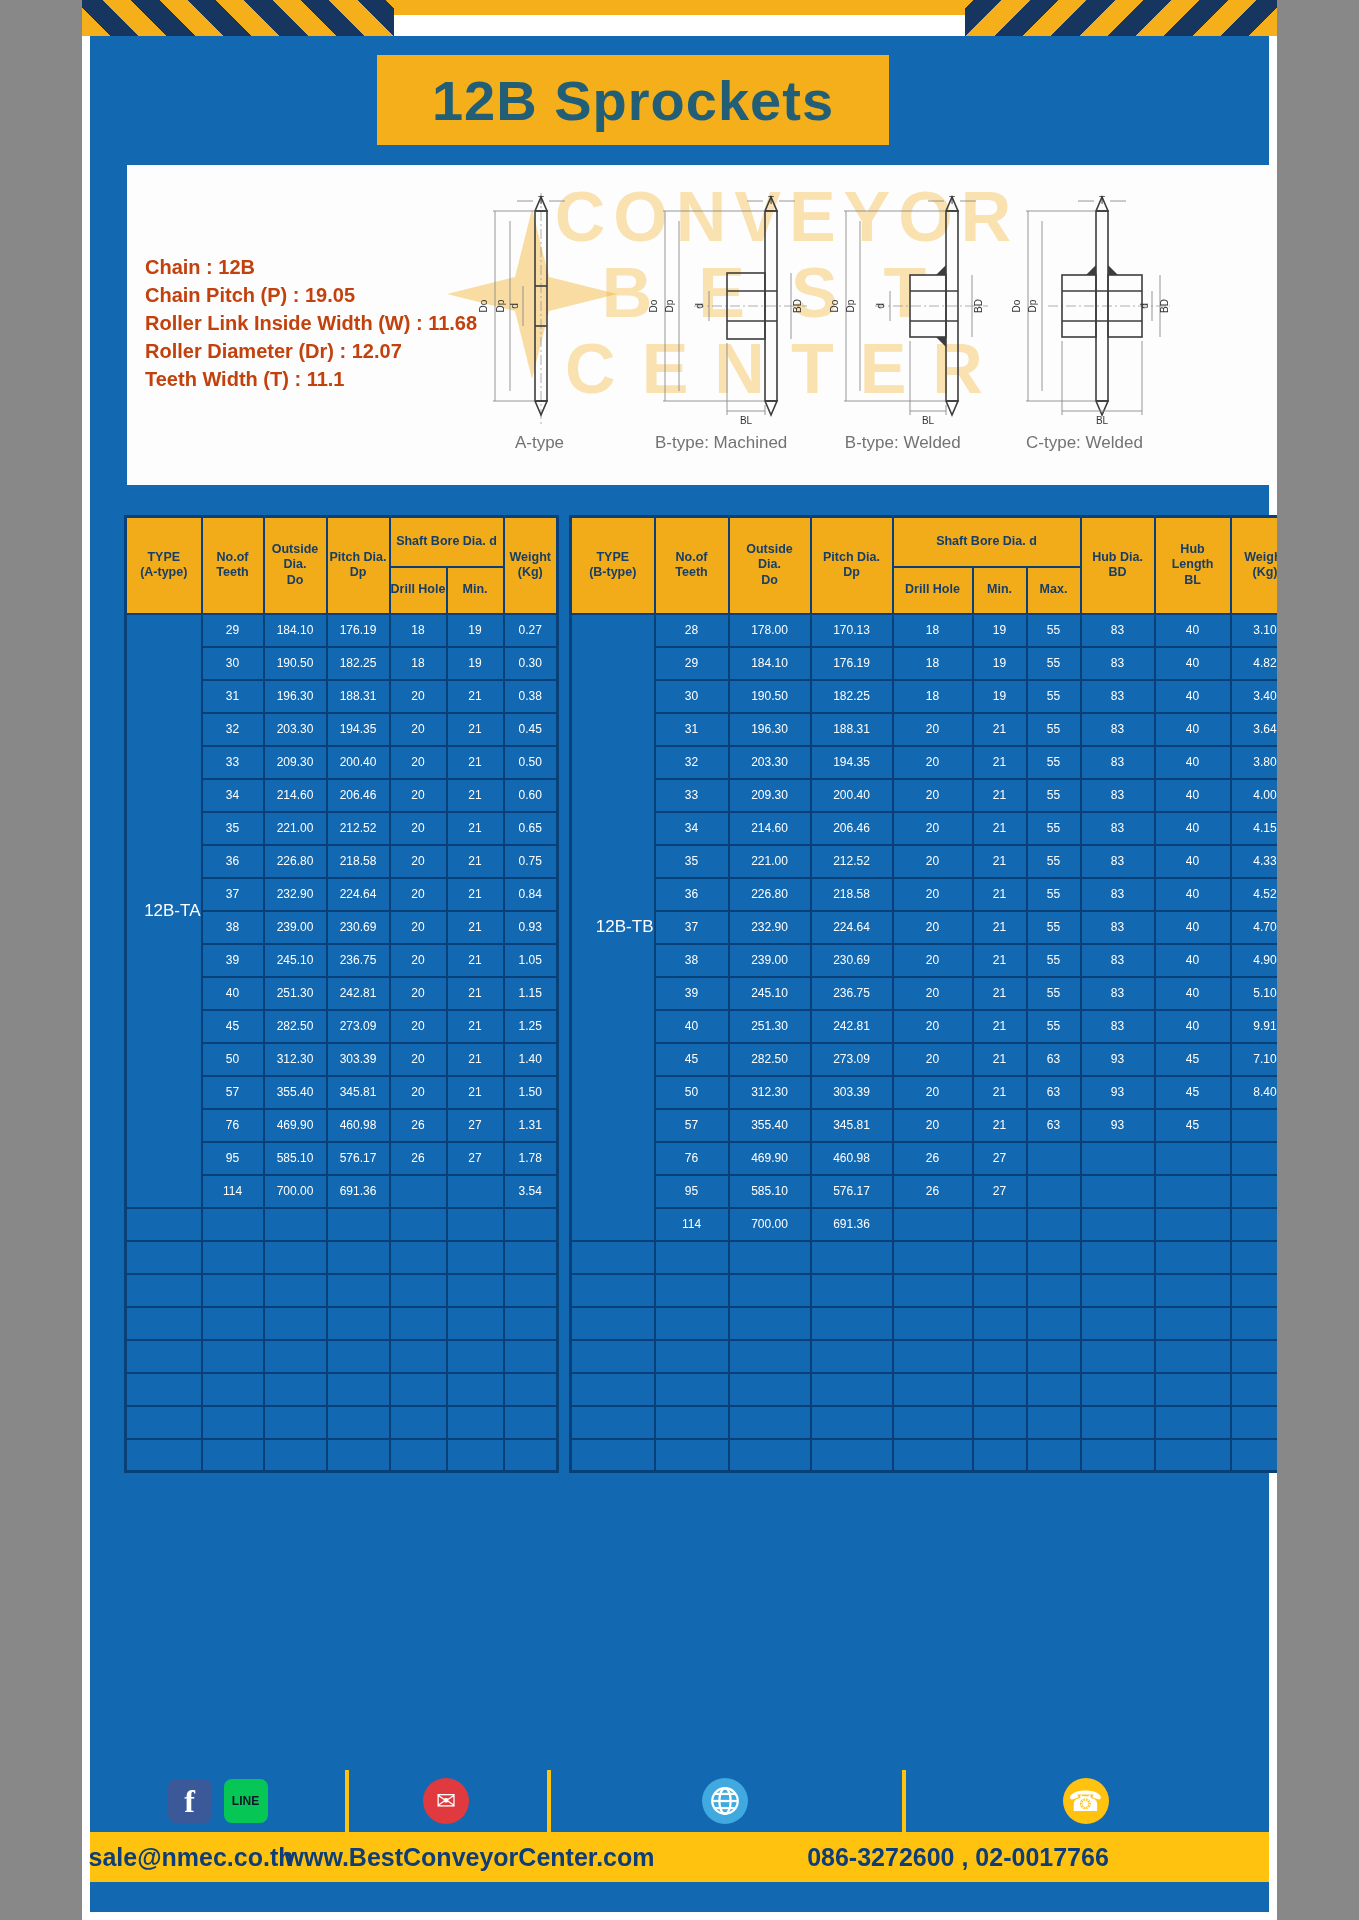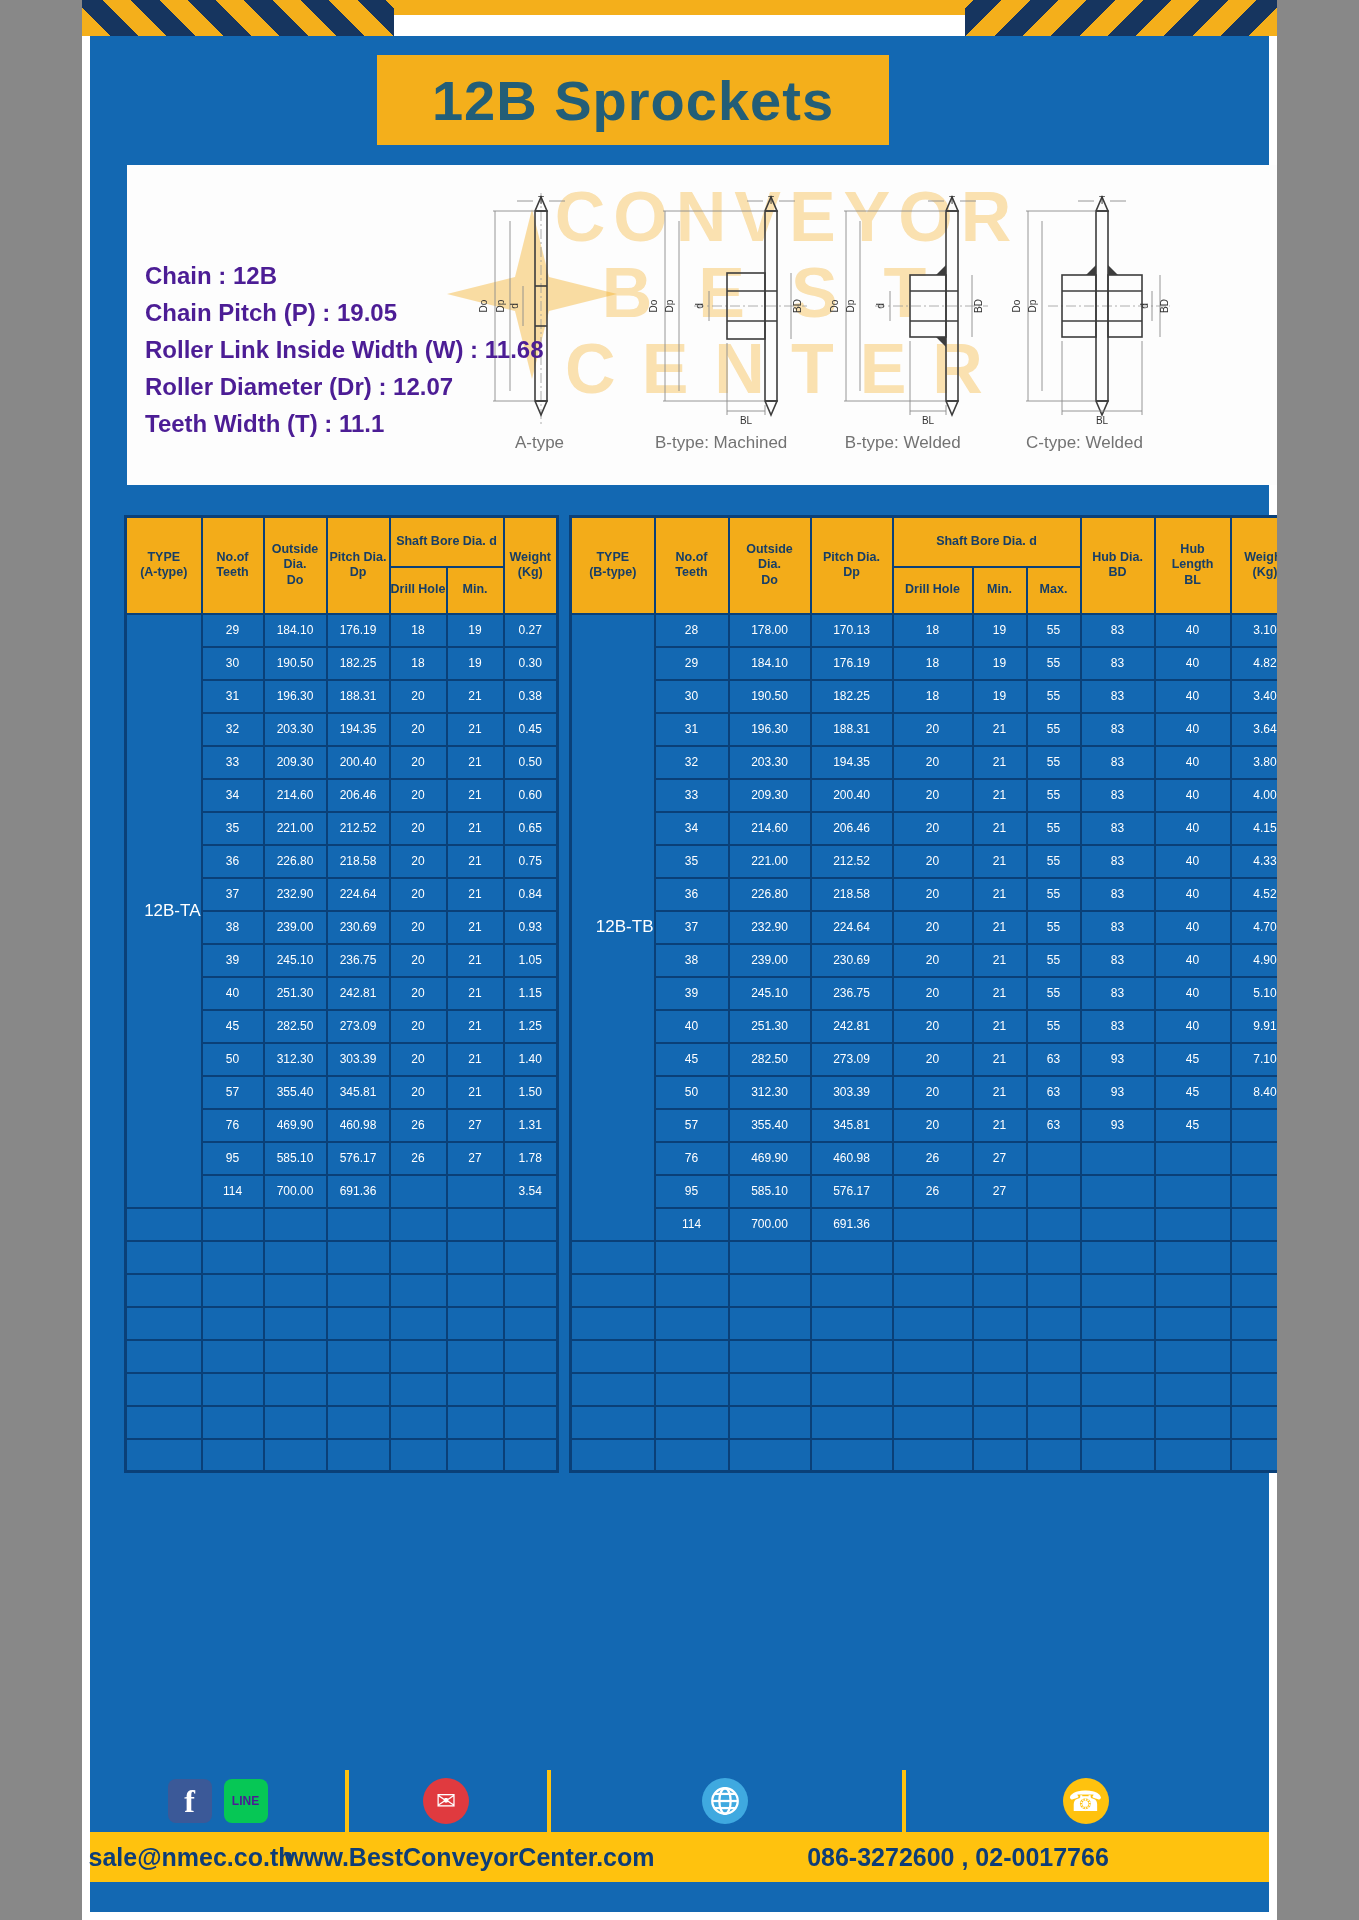--- a/index.html
+++ b/index.html
@@ -18,21 +18,21 @@
 
   
   .title-banner { position:absolute; left:295px; top:55px; width:512px; height:90px;
     background:#F4AF1B; display:flex; align-items:center; justify-content:center; }
   .title-banner h1 { font-size:56px; font-weight:bold; color:#235E77; letter-spacing:1px; }
 
   
   .spec-panel { position:absolute; left:45px; top:165px; width:1270px; height:320px;
     background:#fdfdfd; overflow:hidden; }
   .specs { position:absolute; left:18px; top:88px; z-index:3; }
-  .specs div { font-size:24px; font-weight:bold; color:#4c1d95; line-height:28px; white-space:nowrap;margin-top:9px; }
+  .specs div { font-size:20px; font-weight:bold; color:#c2410c; line-height:28px; white-space:nowrap; }
 
   .watermark { position:absolute; left:350px; top:14px; width:620px; z-index:1; text-align:center; }
   .watermark .wline { font-weight:bold; font-size:70px; line-height:76px; color:rgba(243,171,26,.34); }
   .wl1 { letter-spacing:46px; }
   .wl2 { letter-spacing:8px; }
   .wl3 { letter-spacing:26px; }
   .wstar { position:absolute; left:-30px; top:30px; }
 
   .draw-row { position:absolute; left:330px; right:230px; top:10px; height:278px; z-index:2;
     display:flex; justify-content:space-between; align-items:flex-end; }
@@ -64,21 +64,21 @@
   
   .f-icons { position:absolute; left:8px; right:8px; top:1770px; height:62px; display:flex; }
   .f-bar   { position:absolute; left:8px; right:8px; top:1832px; height:50px; background:#FFC20E; display:flex; }
   .f-sec   { display:flex; align-items:center; justify-content:center; gap:12px; }
   .w1 { width:255px; } .w2 { width:202px; } .w3 { width:355px; } .w4 { flex:1; }
   .f-sep { position:absolute; width:4px; top:1770px; height:62px; background:#FFC20E; }
   .f-bar .f-sec span { font-size:25px; font-weight:bold; color:#0E3D77; white-space:nowrap; }
   .icon-sq { width:44px; height:44px; border-radius:8px; display:flex; align-items:center; justify-content:center; }
   .icon-ci { width:46px; height:46px; border-radius:50%; display:flex; align-items:center; justify-content:center; }
   .fb   { background:#3b5998; } .fb span { color:#fff; font-size:32px; font-weight:bold; font-family:"Liberation Serif",serif; }
-  .line { background:#06C755; } .line span { color:#4c1d95; font-size:12px; font-weight:bold; letter-spacing:0; }
+  .line { background:#06C755; } .line span { color:#0f172a; font-size:12px; font-weight:bold; letter-spacing:0; }
   .mail { background:#E03A3F; } .mail span { color:#fff; font-size:24px; }
   .globe{ background:#3FA9E0; }
   .phone{ background:#FFC20E; } .phone span { color:#ffffff; font-size:28px; }
 </style>
 </head>
 <body>
 
 <div class="page">
   <div class="blue-bg"></div>
   <div class="stripe stripe-left"></div>

